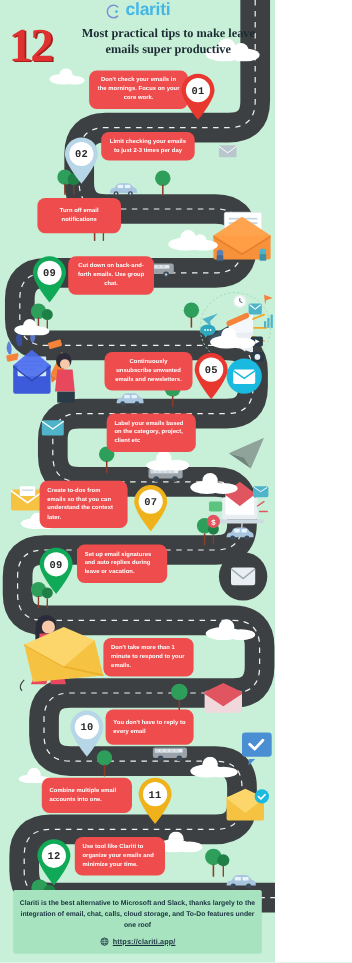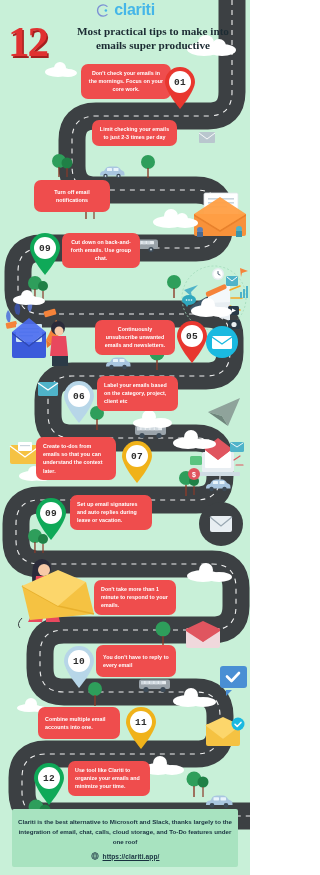--- a/index.html
+++ b/index.html
@@ -498,21 +498,21 @@
 
   <div class="logo-wrap">
     <svg class="logo-mark" viewBox="0 0 20 20">
       <path d="M16 4.5 A7.5 7.5 0 1 0 16 15.5" stroke="#7b8fd4" stroke-width="1.8" fill="none" stroke-linecap="round"></path>
       <circle cx="14.5" cy="10" r="1.7" fill="#45b6e8"></circle>
     </svg>
     <span class="logo-text">clariti</span>
   </div>
 
   <div class="big-number">12</div>
-  <div class="headline">Most practical tips to make into emails super productive</div>
+  <div class="headline">Most practical tips to make leave emails super productive</div>
 
   <div class="tip-bubble center" style="left:81px;top:64px;width:90px;">Don't check your emails in the mornings. Focus on your core work.</div>
   <div class="tip-bubble center" style="left:92px;top:120px;width:85px;">Limit checking your emails to just 2-3 times per day</div>
   <div class="tip-bubble center" style="left:34px;top:180px;width:76px;padding-top:8px;padding-bottom:8px;">Turn off email notifications</div>
   <div class="tip-bubble center" style="left:62px;top:233px;width:78px;">Cut down on back-and-forth emails. Use group chat.</div>
   <div class="tip-bubble center" style="left:95px;top:320px;width:80px;">Continuously unsubscribe unwanted emails and newsletters.</div>
   <div class="tip-bubble" style="left:97px;top:376px;width:81px;">Label your emails based on the category, project, client etc</div>
   <div class="tip-bubble" style="left:36px;top:437px;width:80px;">Create to-dos from emails so that you can understand the context later.</div>
   <div class="tip-bubble" style="left:70px;top:495px;width:82px;">Set up email signatures and auto replies during leave or vacation.</div>
   <div class="tip-bubble" style="left:94px;top:580px;width:82px;">Don't take more than 1 minute to respond to your emails.</div>
@@ -520,40 +520,40 @@
   <div class="tip-bubble" style="left:38px;top:707px;width:82px;padding-top:8px;padding-bottom:8px;">Combine multiple email accounts into one.</div>
   <div class="tip-bubble" style="left:68px;top:761px;width:82px;">Use tool like Clariti to organize your emails and minimize your time.</div>
 
   <div class="pin" style="left:163px;top:66px">
     <svg width="34" height="44" viewBox="0 0 34 44">
         <path d="M17 43 C17 43 32 25 32 16 A15 15 0 1 0 2 16 C2 25 17 43 17 43 Z" fill="#e8372f"></path>
         <circle cx="17" cy="16" r="11" fill="#fff"></circle>
       </svg>
     <div class="num">01</div>
   </div>
+  <div class="pin" style="left:57px;top:124px">
+    <svg width="34" height="44" viewBox="0 0 34 44">
+        <path d="M17 43 C17 43 32 25 32 16 A15 15 0 1 0 2 16 C2 25 17 43 17 43 Z" fill="#b7d6e8"></path>
+        <circle cx="17" cy="16" r="11" fill="#fff"></circle>
+      </svg>
+    <div class="num">02</div>
+  </div>
   <div class="pin" style="left:28px;top:232px">
     <svg width="34" height="44" viewBox="0 0 34 44">
         <path d="M17 43 C17 43 32 25 32 16 A15 15 0 1 0 2 16 C2 25 17 43 17 43 Z" fill="#0fa958"></path>
         <circle cx="17" cy="16" r="11" fill="#fff"></circle>
       </svg>
     <div class="num">09</div>
   </div>
   <div class="pin" style="left:175px;top:320px">
     <svg width="34" height="44" viewBox="0 0 34 44">
         <path d="M17 43 C17 43 32 25 32 16 A15 15 0 1 0 2 16 C2 25 17 43 17 43 Z" fill="#e8372f"></path>
         <circle cx="17" cy="16" r="11" fill="#fff"></circle>
       </svg>
     <div class="num">05</div>
-  </div>
-  <div class="pin" style="left:62px;top:380px">
-    <svg width="34" height="44" viewBox="0 0 34 44">
-        <path d="M17 43 C17 43 32 25 32 16 A15 15 0 1 0 2 16 C2 25 17 43 17 43 Z" fill="#b7d6e8"></path>
-        <circle cx="17" cy="16" r="11" fill="#fff"></circle>
-      </svg>
-    <div class="num">06</div>
   </div>
   <div class="pin" style="left:120px;top:440px">
     <svg width="34" height="44" viewBox="0 0 34 44">
         <path d="M17 43 C17 43 32 25 32 16 A15 15 0 1 0 2 16 C2 25 17 43 17 43 Z" fill="#f0b21a"></path>
         <circle cx="17" cy="16" r="11" fill="#fff"></circle>
       </svg>
     <div class="num">07</div>
   </div>
   <div class="pin" style="left:34px;top:497px">
     <svg width="34" height="44" viewBox="0 0 34 44">

